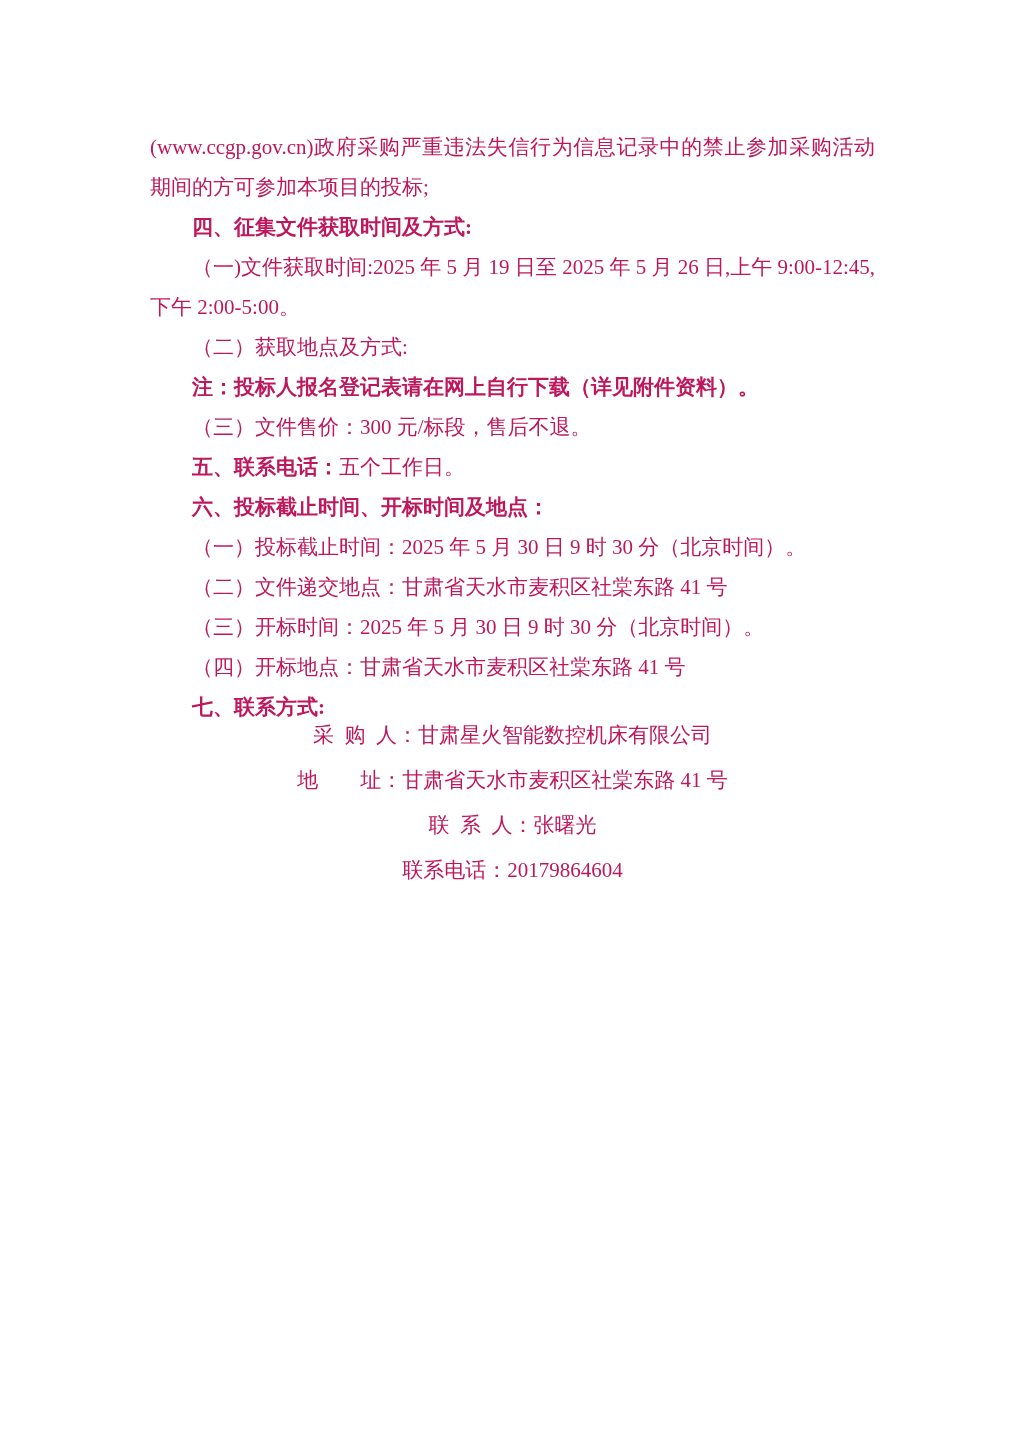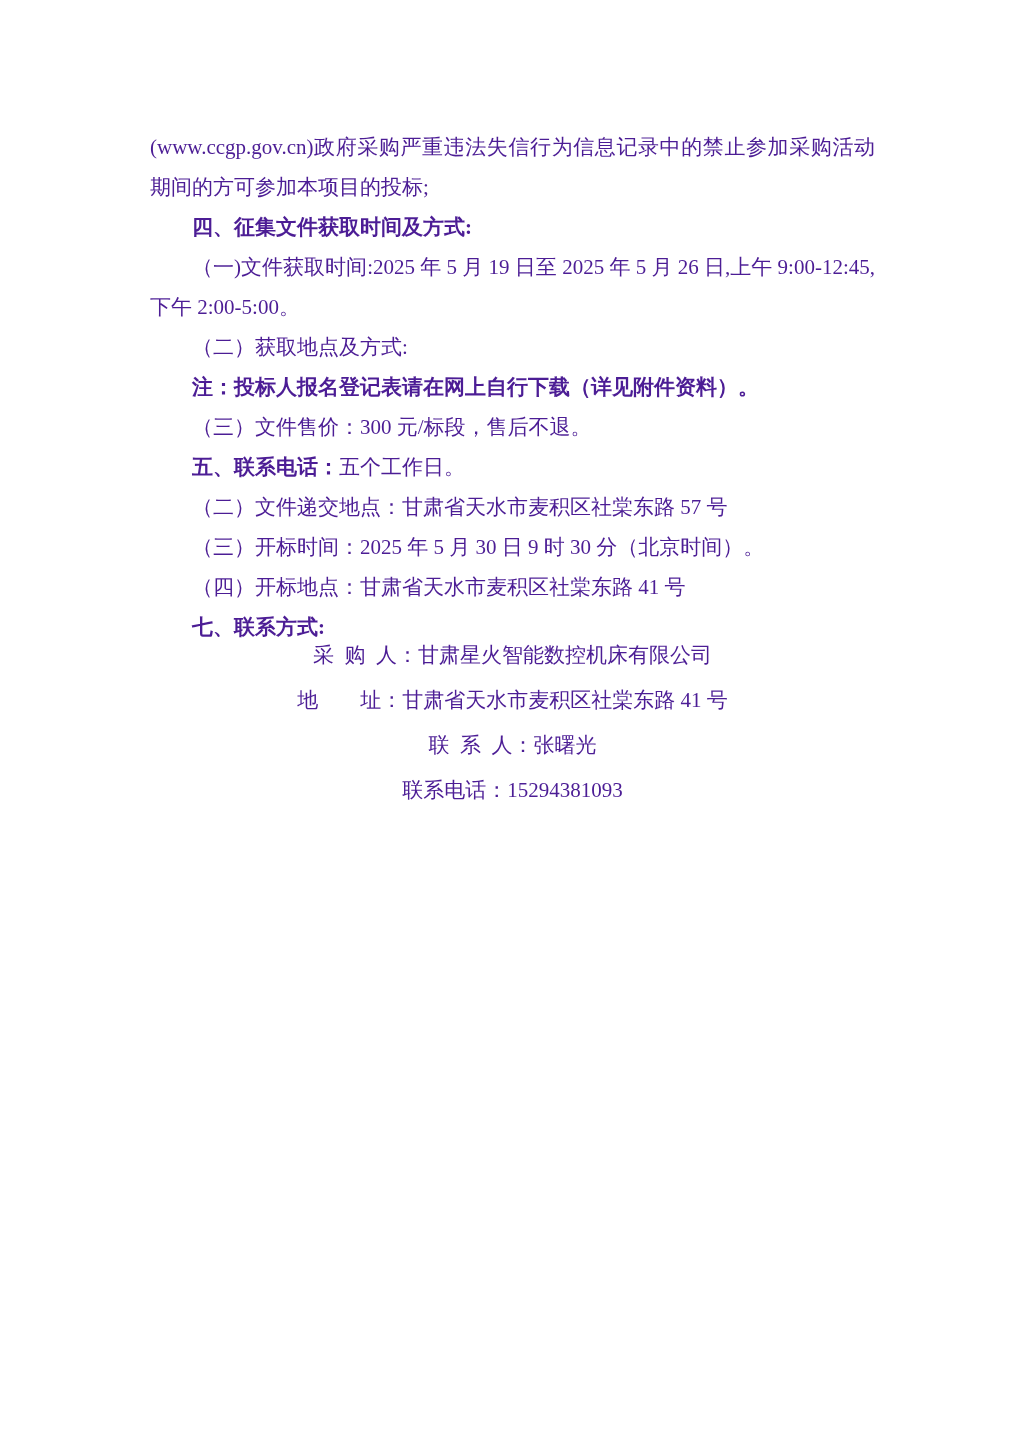--- a/index.html
+++ b/index.html
@@ -6,21 +6,21 @@
   .page {
     position:relative;
     width:1024px; height:1104px;
     margin:0 auto;
     background:#ffffff;
     box-sizing:border-box;
     padding:127px 149px 0 150px;
     font-family:"Liberation Serif","DejaVu Serif",serif;
     font-size:21px;
     line-height:40px;
-    color:#4c1d95;
+    color:#be185d;
     overflow:hidden;
   }
   .page p { margin:0; text-align:justify; text-indent:2em; }
   .page p.noindent { text-indent:0; }
   .bold { font-weight:bold; }
   .sec6-item { margin-top:3px; }
   .contact-block p { margin-top:5px; text-align:center; }
   .contact-block p:first-child { margin-top:-12px; }
   .contact-label { white-space:pre; }
 </style>
@@ -41,38 +41,40 @@
 
 
   <p class="bold">注：投标人报名登记表请在网上自行下载（详见附件资料）。</p>
 
   <p>（三）文件售价：300 元/标段，售后不退。</p>
 
   <p>
     <span class="bold">五、联系电话：</span><span>五个工作日。</span>
   </p>
 
+  <p class="bold">六、投标截止时间、开标时间及地点：</p>
 
+  <p class="sec6-item">（一）投标截止时间：2025 年 5 月 30 日 9 时 30 分（北京时间）。</p>
 
-  <p class="sec6-item">（二）文件递交地点：甘肃省天水市麦积区社棠东路 57 号</p>
+  <p class="sec6-item">（二）文件递交地点：甘肃省天水市麦积区社棠东路 41 号</p>
 
   <p class="sec6-item">（三）开标时间：2025 年 5 月 30 日 9 时 30 分（北京时间）。</p>
 
   <p class="sec6-item">（四）开标地点：甘肃省天水市麦积区社棠东路 41 号</p>
 
   <p class="bold">七、联系方式:</p>
 
   <div class="contact-block">
     <p class="noindent">
       <span class="contact-label">采  购  人：</span><span>甘肃星火智能数控机床有限公司</span>
     </p>
     <p class="noindent">
       <span class="contact-label">地　　址：</span><span>甘肃省天水市麦积区社棠东路 41 号</span>
     </p>
     <p class="noindent">
       <span class="contact-label">联  系  人：</span><span>张曙光</span>
     </p>
     <p class="noindent">
-      <span class="contact-label">联系电话：</span><span>15294381093</span>
+      <span class="contact-label">联系电话：</span><span>20179864604</span>
     </p>
   </div>
 
 </div>
 
 </body></html>

